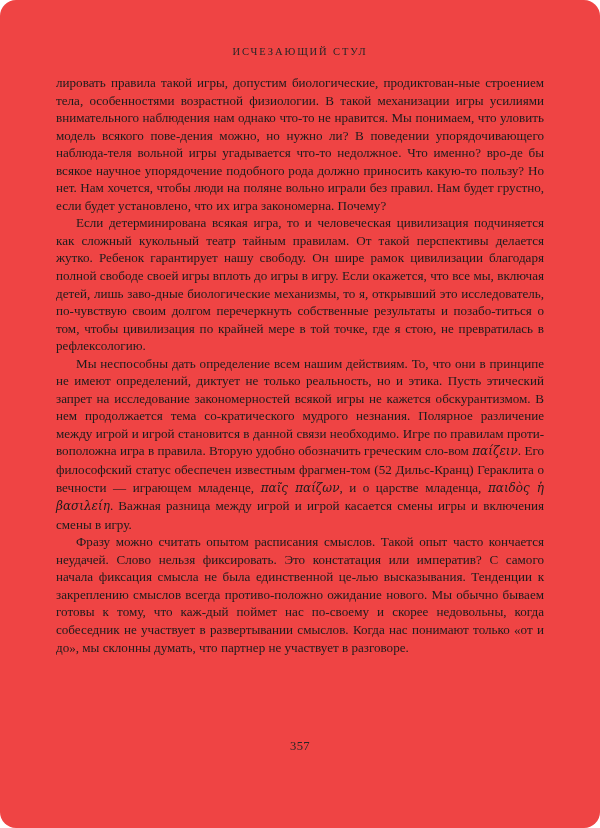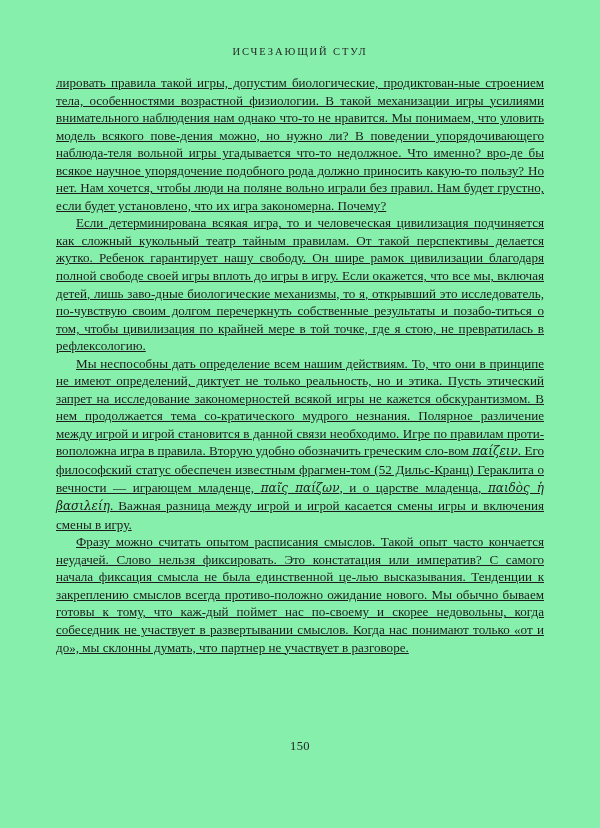--- a/index.html
+++ b/index.html
@@ -4,24 +4,25 @@
 <style>
   html, body {
     margin: 0;
     padding: 0;
     background: #ffffff;
   }
   .page {
     position: relative;
     width: 600px;
     height: 828px;
-    background: #86efac;
+    background: #ef4444;
     overflow: hidden;
     font-family: "Liberation Serif", "DejaVu Serif", serif;
     color: #1a1a1a;
+    border-radius: 16px;
   }
   .running-head {
     position: absolute;
     top: 46px;
     left: 0;
     width: 600px;
     text-align: center;
     font-family: "Liberation Serif", "DejaVu Serif", serif;
     font-size: 10.5px;
     letter-spacing: 1.9px;
@@ -38,21 +39,20 @@
     line-height: 17.55px;
     text-align: justify;
     text-justify: inter-word;
     hyphens: manual;
     color: #1c1c1c;
   }
   .para {
     margin: 0;
     text-indent: 20px;
     text-align: justify;
-    text-decoration: underline;
   }
   .para.first {
     text-indent: 0;
   }
   .para:last-child {
     text-align: justify;
   }
   .grk {
     font-family: "DejaVu Serif", "Liberation Serif", serif;
     font-style: italic;
@@ -81,15 +81,15 @@
     <p class="para first">лировать правила такой игры, допустим биологические, продиктован-ные строением тела, особенностями возрастной физиологии. В такой механизации игры усилиями внимательного наблюдения нам однако что-то не нравится. Мы понимаем, что уловить модель всякого пове-дения можно, но нужно ли? В поведении упорядочивающего наблюда-теля вольной игры угадывается что-то недолжное. Что именно? вро-де бы всякое научное упорядочение подобного рода должно приносить какую-то пользу? Но нет. Нам хочется, чтобы люди на поляне вольно играли без правил. Нам будет грустно, если будет установлено, что их игра закономерна. Почему?</p>
 
     <p class="para">Если детерминирована всякая игра, то и человеческая цивилизация подчиняется как сложный кукольный театр тайным правилам. От такой перспективы делается жутко. Ребенок гарантирует нашу свободу. Он шире рамок цивилизации благодаря полной свободе своей игры вплоть до игры в игру. Если окажется, что все мы, включая детей, лишь заво-дные биологические механизмы, то я, открывший это исследователь, по-чувствую своим долгом перечеркнуть собственные результаты и позабо-титься о том, чтобы цивилизация по крайней мере в той точке, где я стою, не превратилась в рефлексологию.</p>
 
     <p class="para"><span>Мы неспособны дать определение всем нашим действиям. То, что они в принципе не имеют определений, диктует не только реальность, но и этика. Пусть этический запрет на исследование закономерностей всякой игры не кажется обскурантизмом. В нем продолжается тема со-кратического мудрого незнания. Полярное различение между игрой и игрой становится в данной связи необходимо. Игре по правилам проти-воположна игра в правила. Вторую удобно обозначить греческим сло-вом </span><span class="grk">παίζειν</span><span>. Его философский статус обеспечен известным фрагмен-том (52 Дильс-Кранц) Гераклита о вечности — играющем младенце, </span><span class="grk">παῖς παίζων</span><span>, и о царстве младенца, </span><span class="grk">παιδὸς ἡ βασιλείη</span><span>. Важная разница между игрой и игрой касается смены игры и включения смены в игру.</span></p>
 
     <p class="para">Фразу можно считать опытом расписания смыслов. Такой опыт часто кончается неудачей. Слово нельзя фиксировать. Это констатация или императив? С самого начала фиксация смысла не была единственной це-лью высказывания. Тенденции к закреплению смыслов всегда противо-положно ожидание нового. Мы обычно бываем готовы к тому, что каж-дый поймет нас по-своему и скорее недовольны, когда собеседник не участвует в развертывании смыслов. Когда нас понимают только «от и до», мы склонны думать, что партнер не участвует в разговоре.</p>
 
   </div>
 
-  <div class="folio">150</div>
+  <div class="folio">357</div>
 
 </div>
 
 </body></html>

